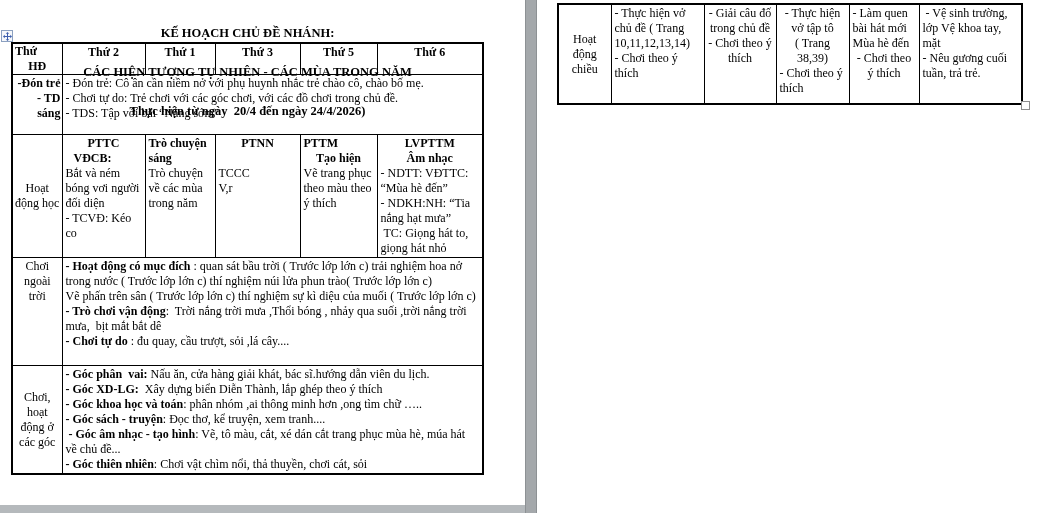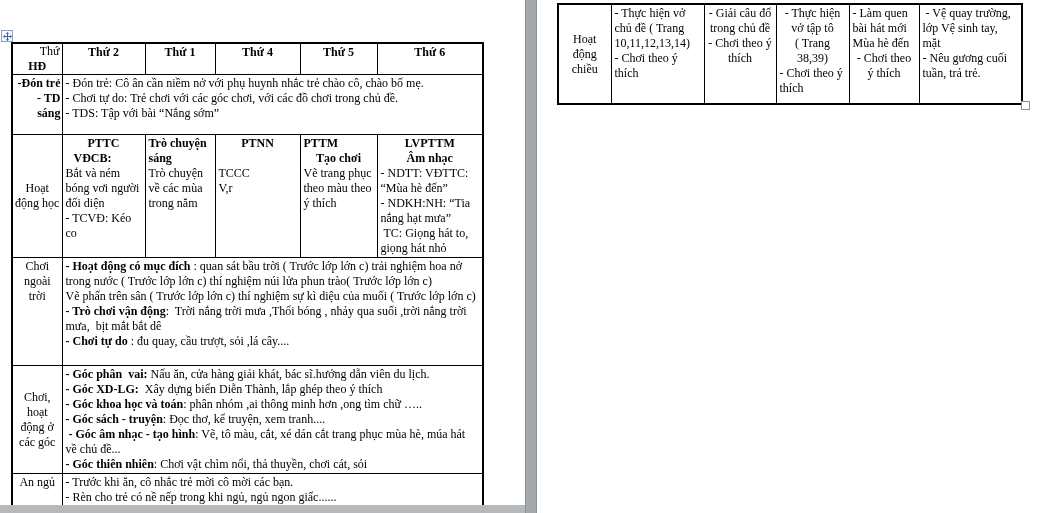--- a/index.html
+++ b/index.html
@@ -28,21 +28,21 @@
   table.plan { border:2px solid #000; }
   td { vertical-align:top; padding:1px 3px; overflow:hidden; }
   td.vmid { vertical-align:middle; }
   .b { font-weight:bold; }
   .ctr { text-align:center; }
   .lft { text-align:left; }
   .ind { padding-left:8px; }
   span[data-bind], div.tline { white-space:pre-wrap; }
   .label-cell { font-weight:normal; text-align:center; padding:1px 2px; }
   .label-left { font-weight:bold; text-align:right; padding:1px 1px 1px 2px; }
-  .corner-top { text-align:right; font-weight:normal; }
+  .corner-top { text-align:left; font-weight:bold; }
   .corner-bot { text-align:center; font-weight:bold; }
   .hdr { font-weight:bold; text-align:center; }
 
   .resize-handle { position:absolute; left:484px; top:101px; width:9px; height:9px;
                    border:1px solid #8f8f8f; background:#fff; }
 </style>
 </head>
 <body>
 
 <div class="screen">
@@ -55,39 +55,44 @@
           <rect x="4" y="1" width="1" height="7"></rect>
           <rect x="1" y="4" width="7" height="1"></rect>
           <polygon points="4.5,0 2.8,1.8 6.2,1.8"></polygon>
           <polygon points="4.5,9 2.8,7.2 6.2,7.2"></polygon>
           <polygon points="0,4.5 1.8,2.8 1.8,6.2"></polygon>
           <polygon points="9,4.5 7.2,2.8 7.2,6.2"></polygon>
         </g>
       </svg>
     </div>
 
+    <div class="doc-title">
+      <div class="tline" data-bind="title.l1">KẾ HOẠCH CHỦ ĐỀ NHÁNH:</div>
+      <div class="tline" data-bind="title.l2">CÁC HIỆN TƯỢNG TỰ NHIÊN - CÁC MÙA TRONG NĂM</div>
+      <div class="tline" data-bind="title.l3">Thực hiện từ ngày  20/4 đến ngày 24/4/2026)</div>
+    </div>
 
     <table class="plan plan-left">
       <colgroup>
         <col style="width:50px">
           <col style="width:83px">
           <col style="width:70px">
         <col style="width:85px">
           <col style="width:77px">
           <col style="width:106px">
       </colgroup>
       <tbody>
           <tr style="height:28px">
         <td style="padding:0 2px">
           <div class="corner-top tline" data-bind="lt.corner_top">Thứ</div>
           <div class="corner-bot tline" data-bind="lt.corner_bottom">HĐ</div>
         </td>
         <td class="hdr" data-bind="lt.days.0">Thứ 2</td>
         <td class="hdr" data-bind="lt.days.1">Thứ 1</td>
-        <td class="hdr" data-bind="lt.days.2">Thứ 4</td>
+        <td class="hdr" data-bind="lt.days.2">Thứ 3</td>
         <td class="hdr" data-bind="lt.days.3">Thứ 5</td>
         <td class="hdr" data-bind="lt.days.4">Thứ 6</td>
       </tr>
 
       <tr style="height:60px">
         <td class="label-left">
           <div class="tline" data-bind="lt.r1.label1">-Đón trẻ</div>
           <div class="tline" data-bind="lt.r1.label2">- TD sáng</div>
         </td>
         <td colspan="5">
@@ -109,21 +114,21 @@
           <div class="b tline" data-bind="lt.r2.c3.h1">Trò chuyện sáng</div>
           <div class="tline" data-bind="lt.r2.c3.b1">Trò chuyện về các mùa trong năm</div>
         </td>
         <td>
           <div class="b ctr tline" data-bind="lt.r2.c4.h1">PTNN</div>
           <div class="tline" style="margin-top:15px" data-bind="lt.r2.c4.b1">TCCC</div>
           <div class="tline" data-bind="lt.r2.c4.b2">V,r</div>
         </td>
         <td>
           <div class="b tline" data-bind="lt.r2.c5.h1">PTTM</div>
-          <div class="b ctr tline" data-bind="lt.r2.c5.h2">Tạo chơi</div>
+          <div class="b ctr tline" data-bind="lt.r2.c5.h2">Tạo hiện</div>
           <div class="tline" data-bind="lt.r2.c5.b1">Vẽ trang phục theo màu theo ý thích</div>
         </td>
         <td>
           <div class="b ctr tline" data-bind="lt.r2.c6.h1">LVPTTM</div>
           <div class="b ctr tline" data-bind="lt.r2.c6.h2">Âm nhạc</div>
           <div class="tline" data-bind="lt.r2.c6.b1">- NDTT: VĐTTC: “Mùa hè đến”</div>
           <div class="tline" data-bind="lt.r2.c6.b2">- NDKH:NH: “Tia nắng hạt mưa”</div>
           <div class="tline" data-bind="lt.r2.c6.b3"> TC: Giọng hát to, giọng hát nhỏ</div>
         </td>
       </tr>
@@ -143,27 +148,20 @@
         <td colspan="5">
           <div class="tline"><span class="b" data-bind="lt.r4.g1b">- Góc phân  vai:</span><span data-bind="lt.r4.g1t"> Nấu ăn, cửa hàng giải khát, bác sĩ.hướng dẫn viên du lịch.</span></div>
           <div class="tline"><span class="b" data-bind="lt.r4.g2b">- Góc XD-LG:</span><span data-bind="lt.r4.g2t">  Xây dựng biển Diễn Thành, lắp ghép theo ý thích</span></div>
           <div class="tline"><span class="b" data-bind="lt.r4.g3b">- Góc khoa học và toán</span><span data-bind="lt.r4.g3t">: phân nhóm ,ai thông minh hơn ,ong tìm chữ …..</span></div>
           <div class="tline"><span class="b" data-bind="lt.r4.g4b">- Góc sách - truyện</span><span data-bind="lt.r4.g4t">: Đọc thơ, kể truyện, xem tranh....</span></div>
           <div class="tline"><span class="b" data-bind="lt.r4.g5b"> - Góc âm nhạc - tạo hình</span><span data-bind="lt.r4.g5t">: Vẽ, tô màu, cắt, xé dán cắt trang phục mùa hè, múa hát về chủ đề...</span></div>
           <div class="tline"><span class="b" data-bind="lt.r4.g6b">- Góc thiên nhiên</span><span data-bind="lt.r4.g6t">: Chơi vật chìm nổi, thả thuyền, chơi cát, sỏi</span></div>
         </td>
       </tr>
 
-      <tr style="height:38px">
-        <td class="label-cell" data-bind="lt.r5.label">An ngủ</td>
-        <td colspan="5">
-          <div class="tline" data-bind="lt.r5.line1">- Trước khi ăn, cô nhắc trẻ mời cô mời các bạn.</div>
-          <div class="tline" data-bind="lt.r5.line2">- Rèn cho trẻ có nề nếp trong khi ngủ, ngủ ngon giấc......</div>
-        </td>
-      </tr>
     </tbody>
       </table>
   </div>
 
   <div class="page-divider"></div>
   <div class="bottom-gap"></div>
 
   <div class="page page-right">
     <table class="plan plan-right">
       <colgroup>
@@ -188,21 +186,21 @@
         <td>
           <div class="ctr tline" data-bind="rt.c4.l1">- Thực hiện vở tập tô</div>
           <div class="ctr tline" data-bind="rt.c4.l2">( Trang 38,39)</div>
           <div class="lft tline" data-bind="rt.c4.l3">- Chơi theo ý thích</div>
         </td>
         <td>
           <div class="tline" data-bind="rt.c5.l1">- Làm quen bài hát mới Mùa hè đến</div>
           <div class="ctr tline" data-bind="rt.c5.l2">- Chơi theo ý thích</div>
         </td>
         <td>
-          <div class="tline" data-bind="rt.c6.l1"> - Vệ quay trường, lớp Vệ sinh tay, mặt</div>
+          <div class="tline" data-bind="rt.c6.l1"> - Vệ sinh trường, lớp Vệ khoa tay, mặt</div>
           <div class="tline" data-bind="rt.c6.l2">- Nêu gương cuối tuần, trả trẻ.</div>
         </td>
       </tr>
     </tbody>
       </table>
     <div class="resize-handle"></div>
   </div>
 
 </div>
 

